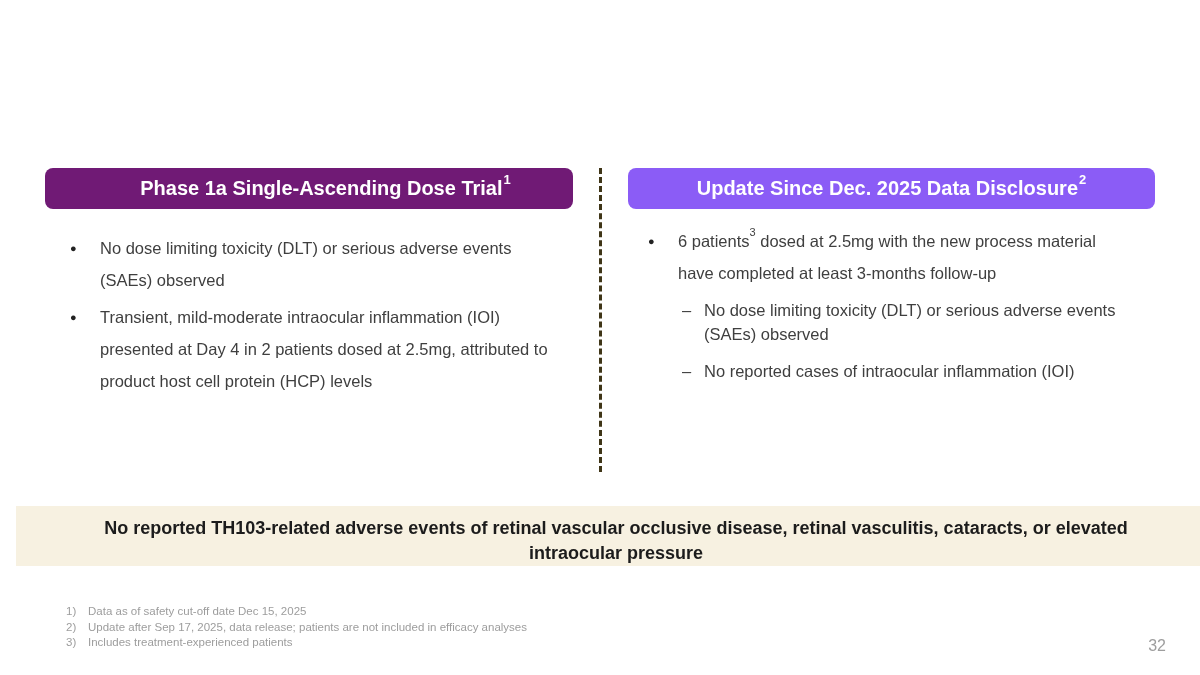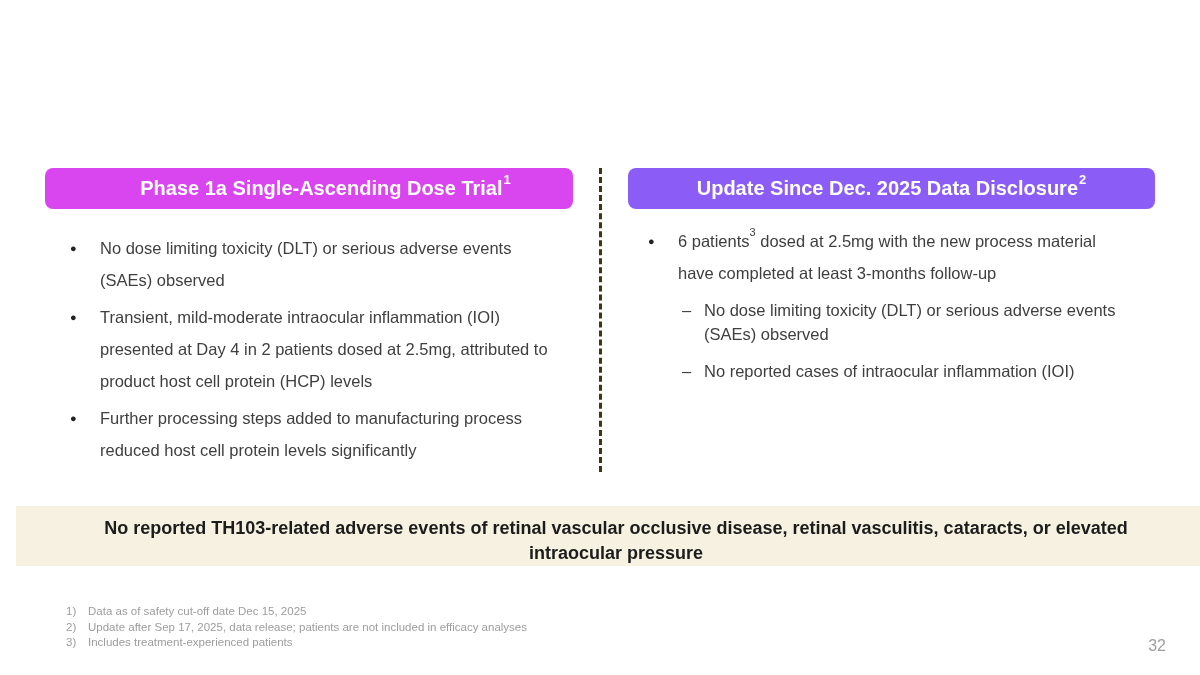--- a/index.html
+++ b/index.html
@@ -32,21 +32,21 @@
     top: 168px;
     height: 41px;
     border-radius: 8px;
     display: flex;
     align-items: center;
     justify-content: center;
     color: #ffffff;
     font-weight: bold;
     font-size: 20px;
   }
-  .col-header.left  { left: 45px;  width: 528px; background: #d946ef; padding-left: 33px; }
+  .col-header.left  { left: 45px;  width: 528px; background: #701a75; padding-left: 33px; }
   .col-header.right { left: 628px; width: 527px; background: #8b5cf6; }
   .col-header sup {
     font-size: 13px;
     line-height: 0;
     position: relative;
     top: -9px;
     margin-left: 1px;
   }
 
   
@@ -144,24 +144,20 @@
 
   <ul class="bullets left-col">
     <li>
       <span class="bullet-marker"></span>
       <span class="bullet-text">No dose limiting toxicity (DLT) or serious adverse events (SAEs) observed</span>
     </li>
     <li>
       <span class="bullet-marker"></span>
       <span class="bullet-text">Transient, mild-moderate intraocular inflammation (IOI) presented at Day 4 in 2 patients dosed at 2.5mg, attributed to product host cell protein (HCP) levels</span>
     </li>
-    <li>
-      <span class="bullet-marker"></span>
-      <span class="bullet-text">Further processing steps added to manufacturing process reduced host cell protein levels significantly</span>
-    </li>
   </ul>
 
   <ul class="bullets right-col">
     <li>
       <span class="bullet-marker"></span>
       <span class="bullet-text"><span>6 patients</span><sup>3</sup><span> dosed at 2.5mg with the new process material have completed at least 3-months follow-up</span></span>
     </li>
   </ul>
 
   <ul class="sub-bullets" style="position:absolute; left:648px; top:295px;">

